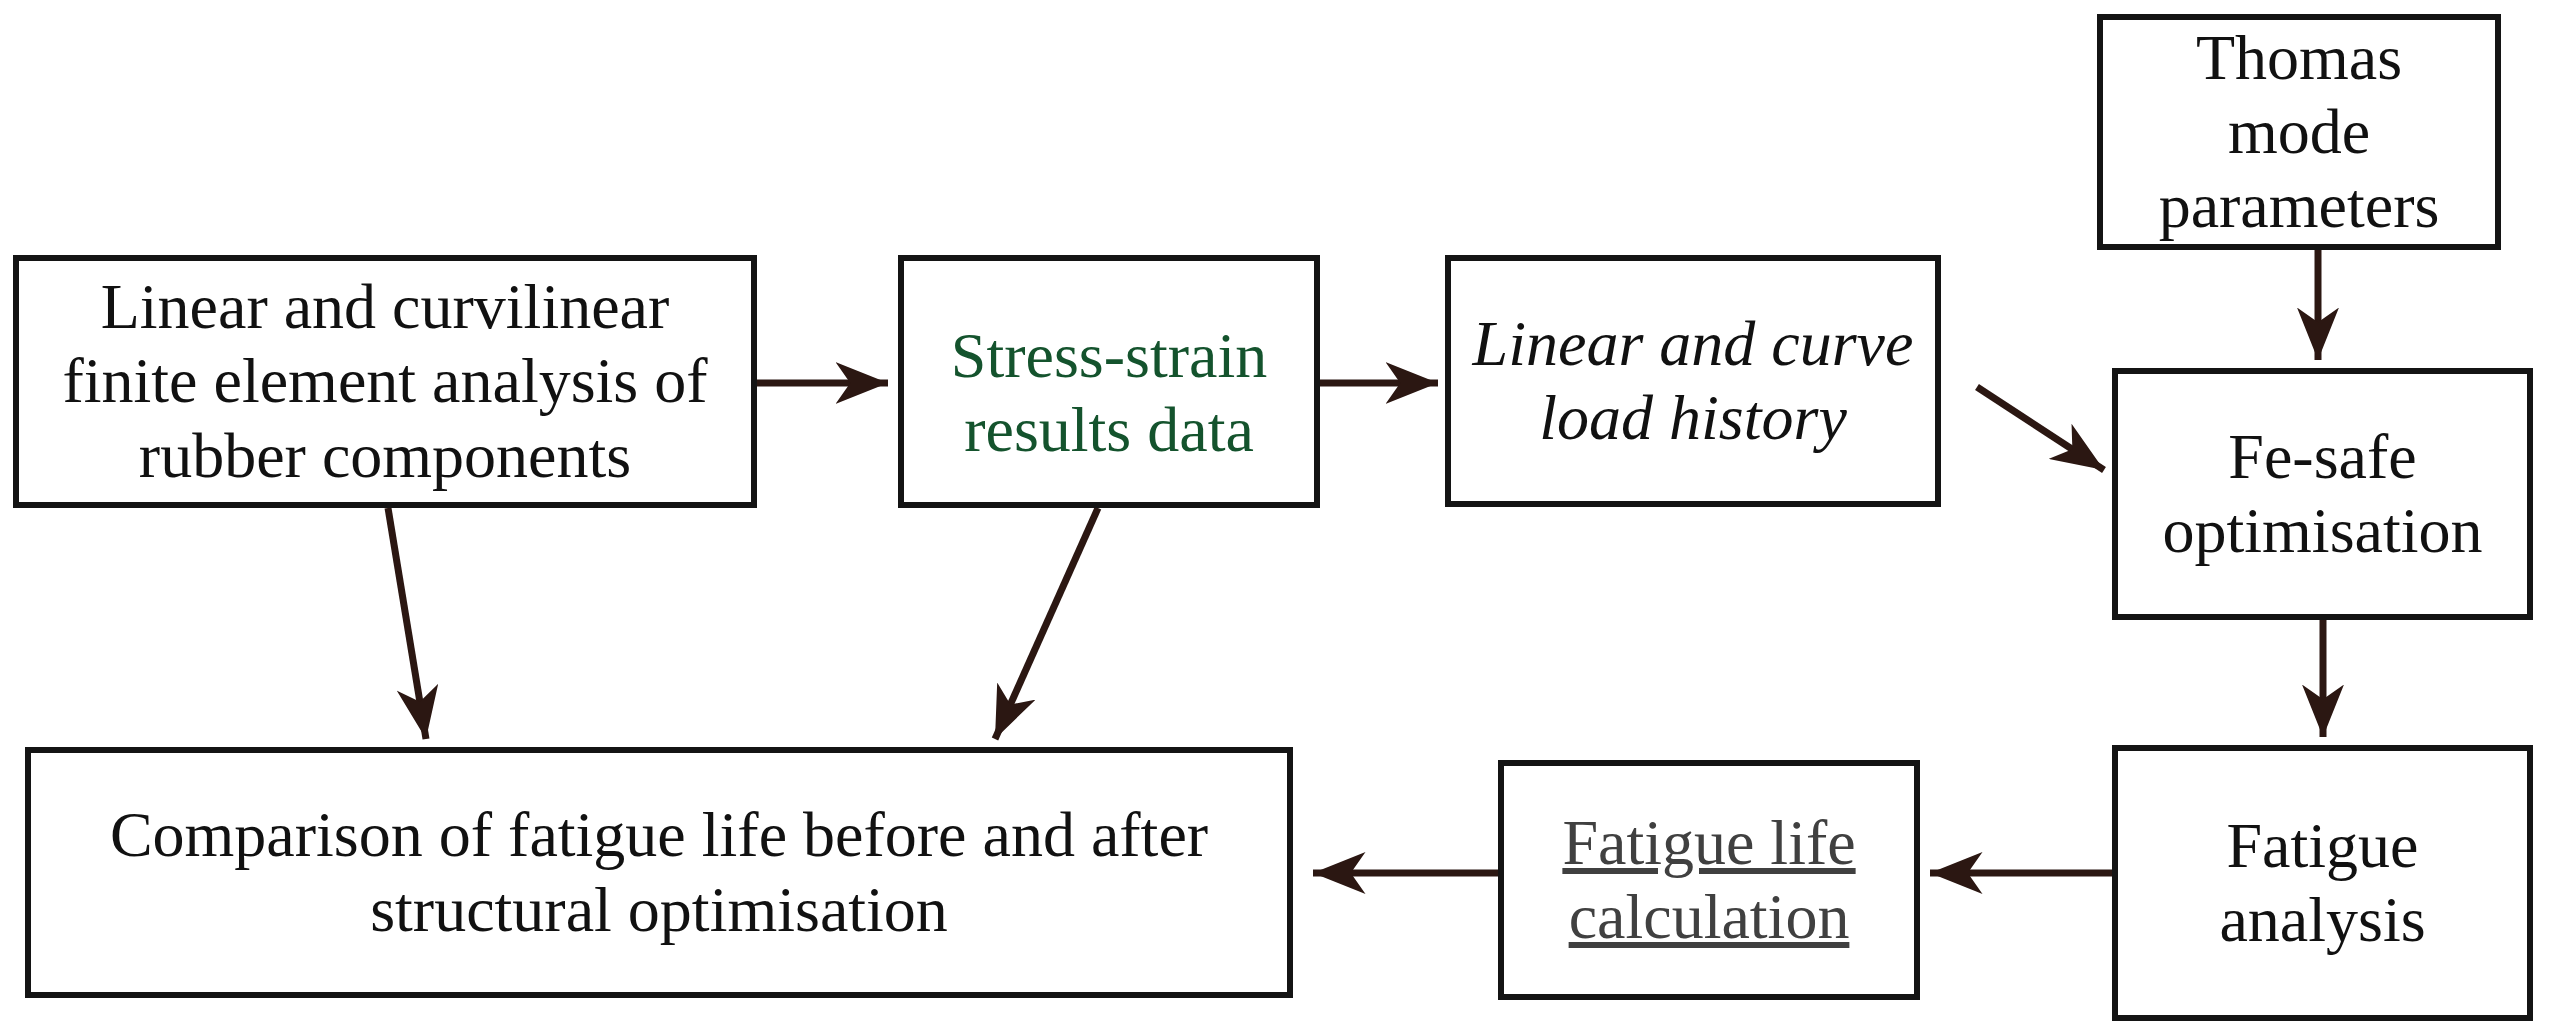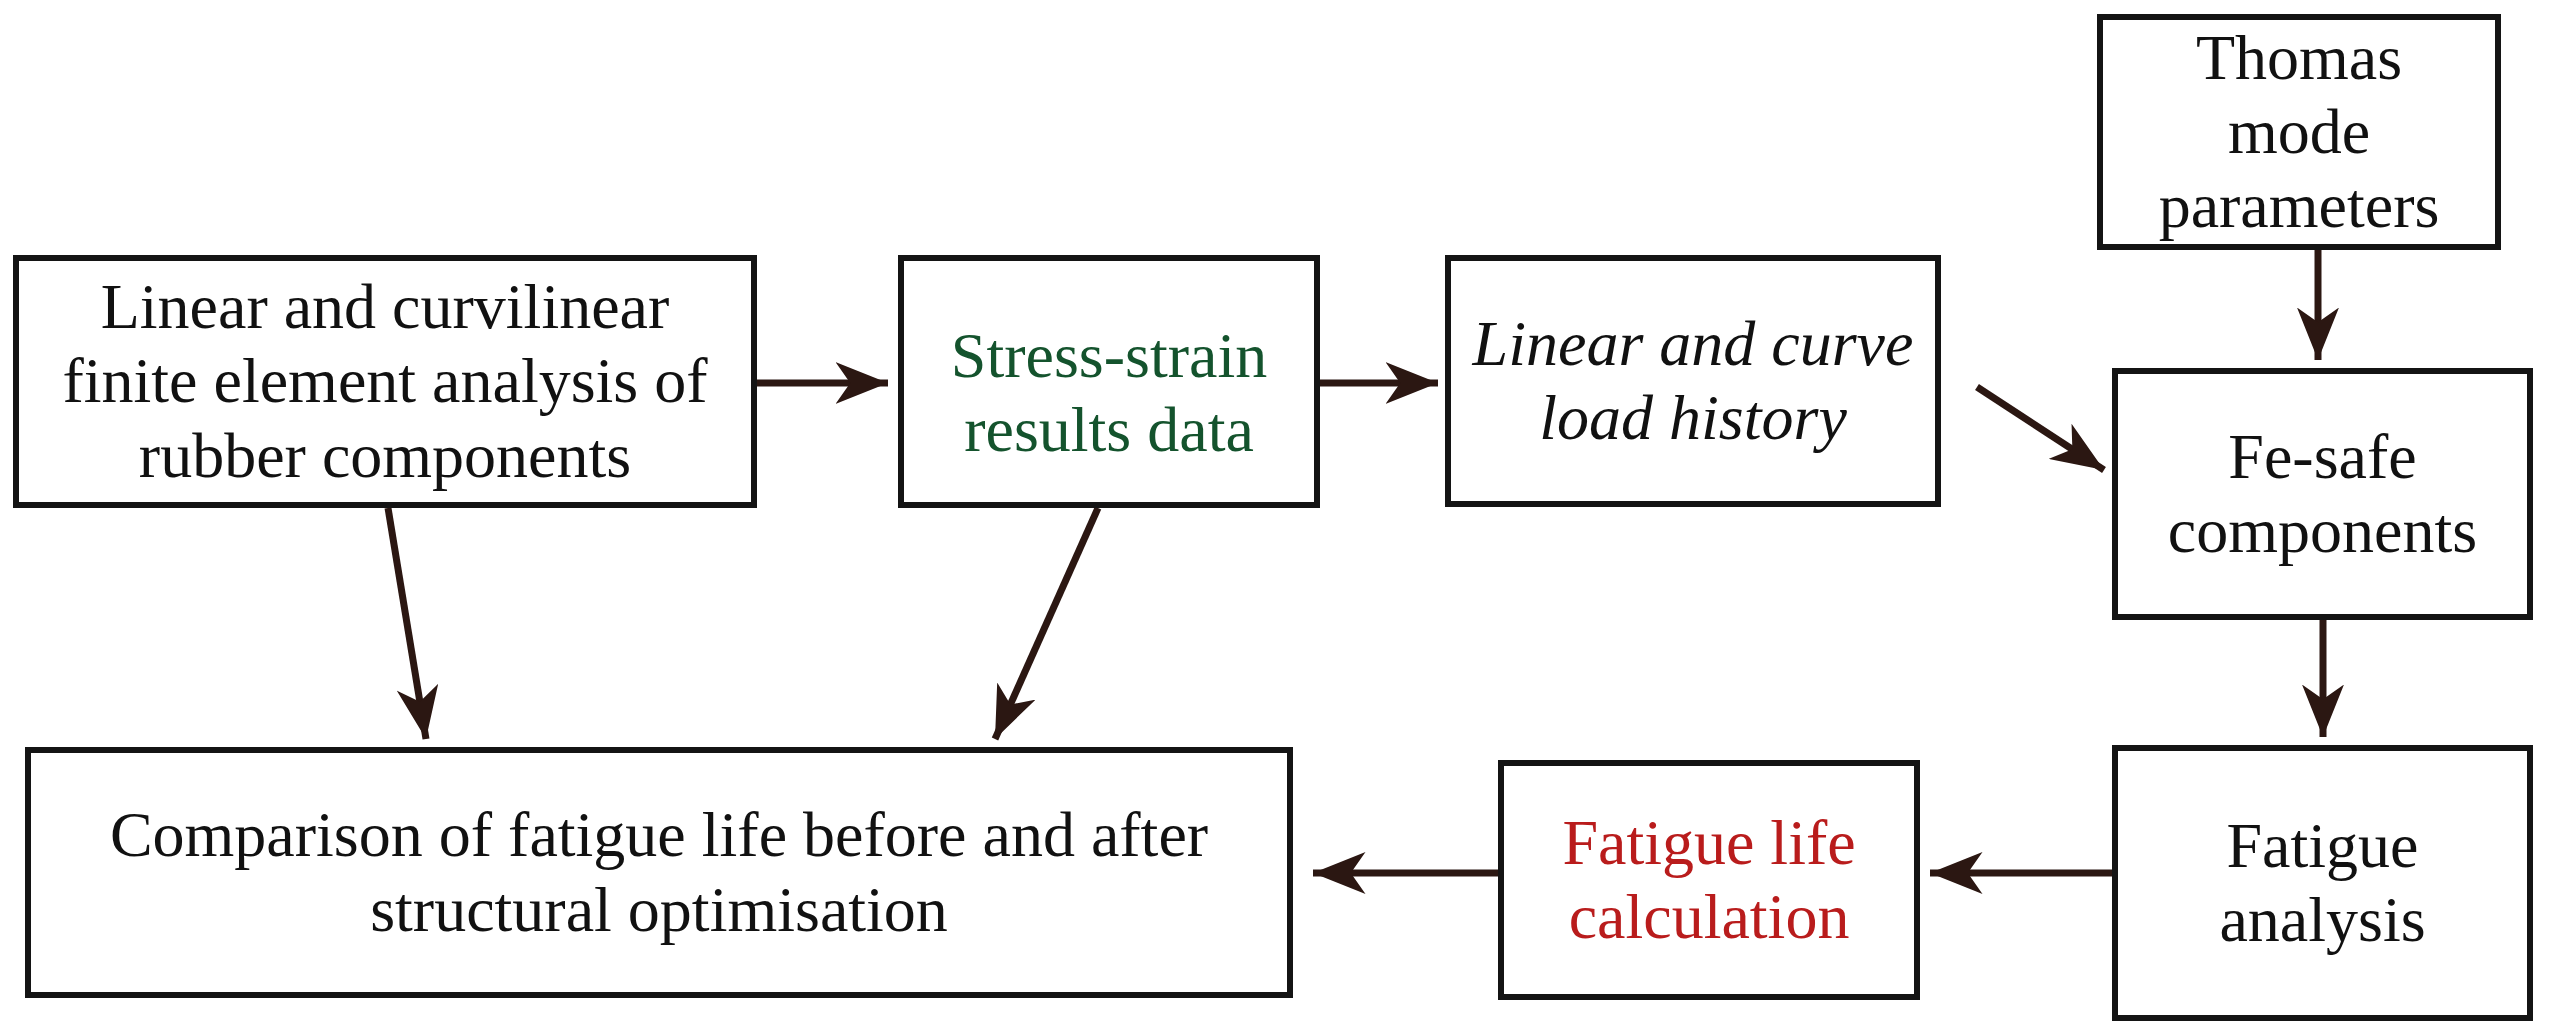--- a/index.html
+++ b/index.html
@@ -46,28 +46,28 @@
       <div class="flow-box" style="left: 1445px; top: 255px; width: 496px; height: 252px; border-color: rgb(20, 20, 20); font-style: italic;">
         <div class="flow-label" style="color: rgb(17, 17, 17);">Linear and curve
 load history</div>
       </div>
       <div class="flow-box" style="left: 2097px; top: 14px; width: 404px; height: 236px; border-color: rgb(20, 20, 20);">
         <div class="flow-label" style="color: rgb(17, 17, 17);">Thomas
 mode parameters</div>
       </div>
       <div class="flow-box" style="left: 2112px; top: 368px; width: 421px; height: 252px; border-color: rgb(20, 20, 20);">
         <div class="flow-label" style="color: rgb(17, 17, 17);">Fe-safe
-components</div>
+optimisation</div>
       </div>
       <div class="flow-box" style="left: 2112px; top: 745px; width: 421px; height: 276px; border-color: rgb(20, 20, 20);">
         <div class="flow-label" style="color: rgb(17, 17, 17);">Fatigue
 analysis</div>
       </div>
       <div class="flow-box" style="left: 1498px; top: 760px; width: 422px; height: 240px; border-color: rgb(20, 20, 20);">
-        <div class="flow-label" style="color: #b91c1c;">Fatigue life
+        <div class="flow-label" style="color: #404040; text-decoration: underline;">Fatigue life
 calculation</div>
       </div>
       <div class="flow-box" style="left: 25px; top: 747px; width: 1268px; height: 251px; border-color: rgb(20, 20, 20);">
         <div class="flow-label" style="color: rgb(17, 17, 17);">Comparison of fatigue life before and after
 structural optimisation</div>
       </div>
     </div>
 </div>
 
 </body></html>

